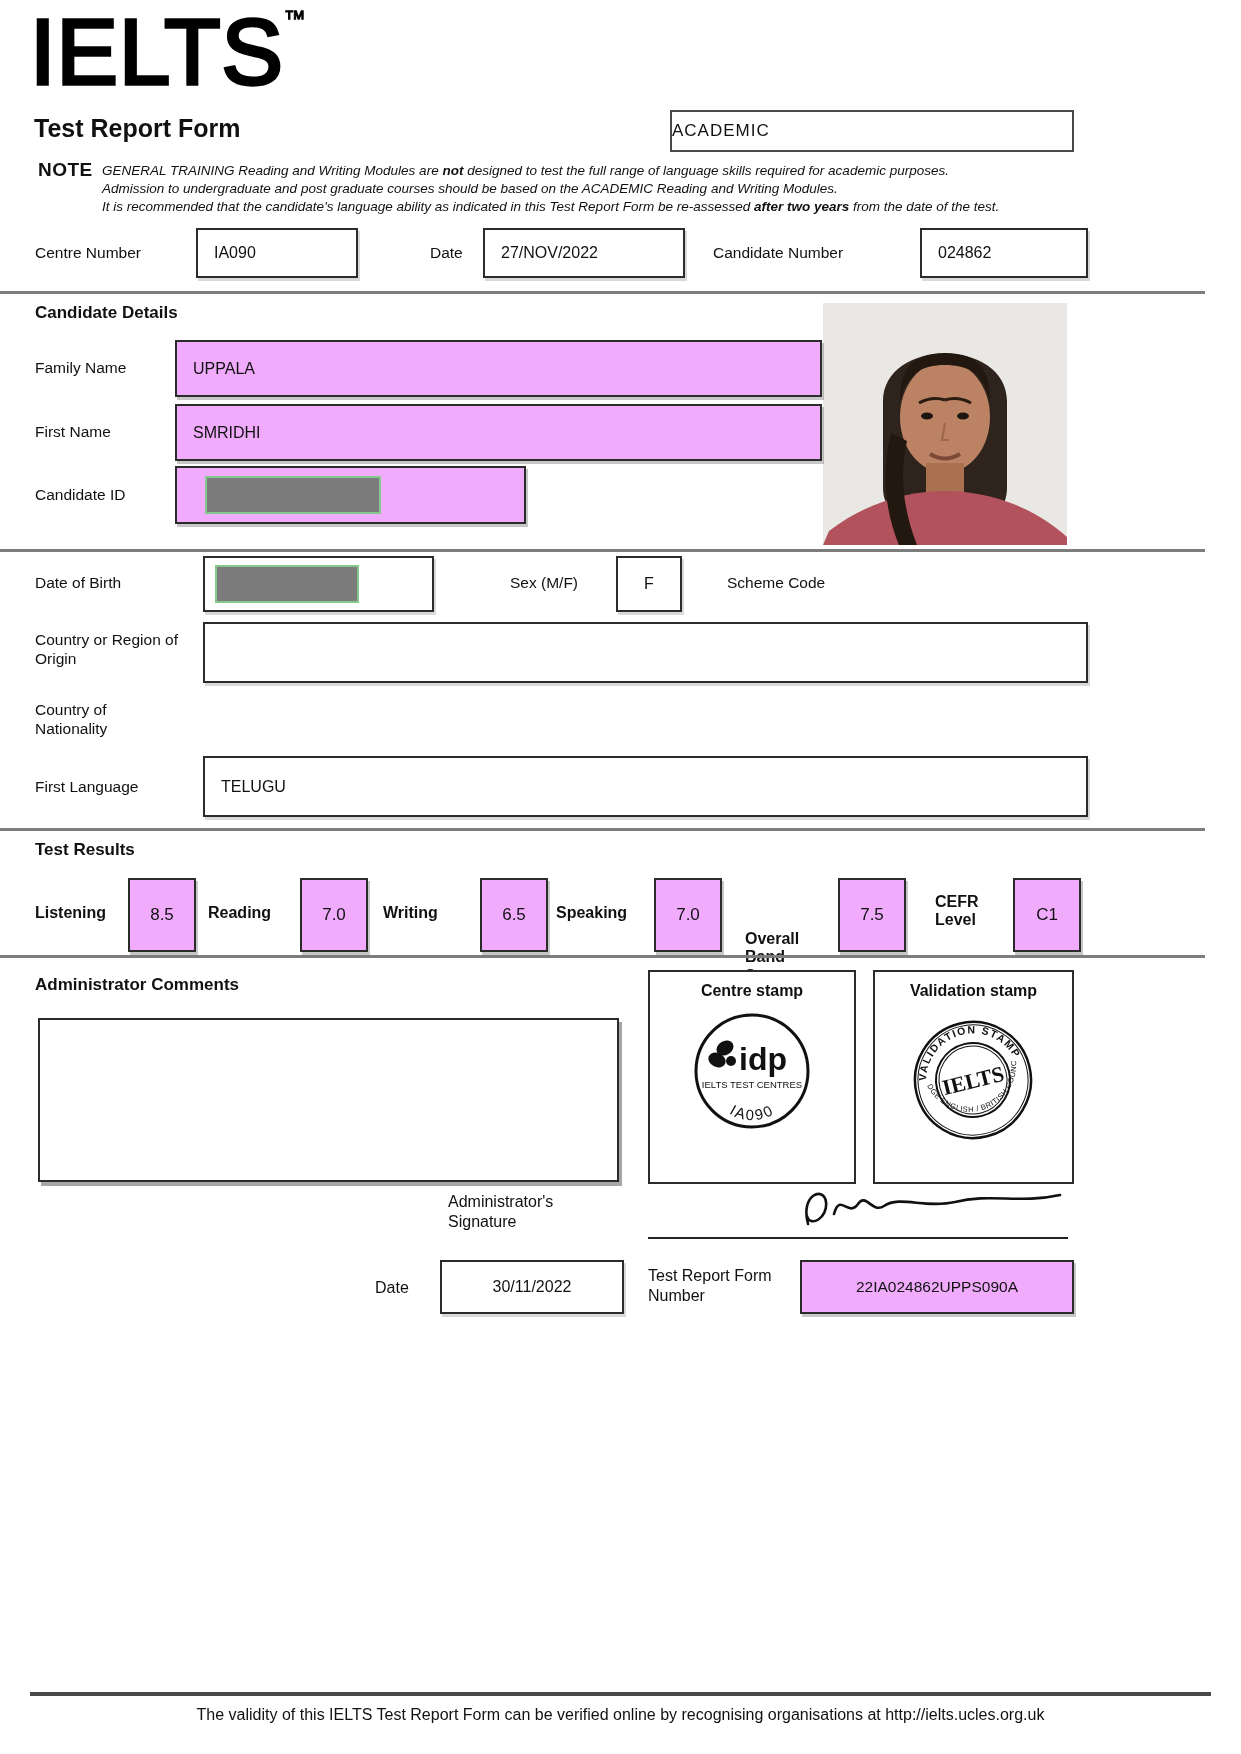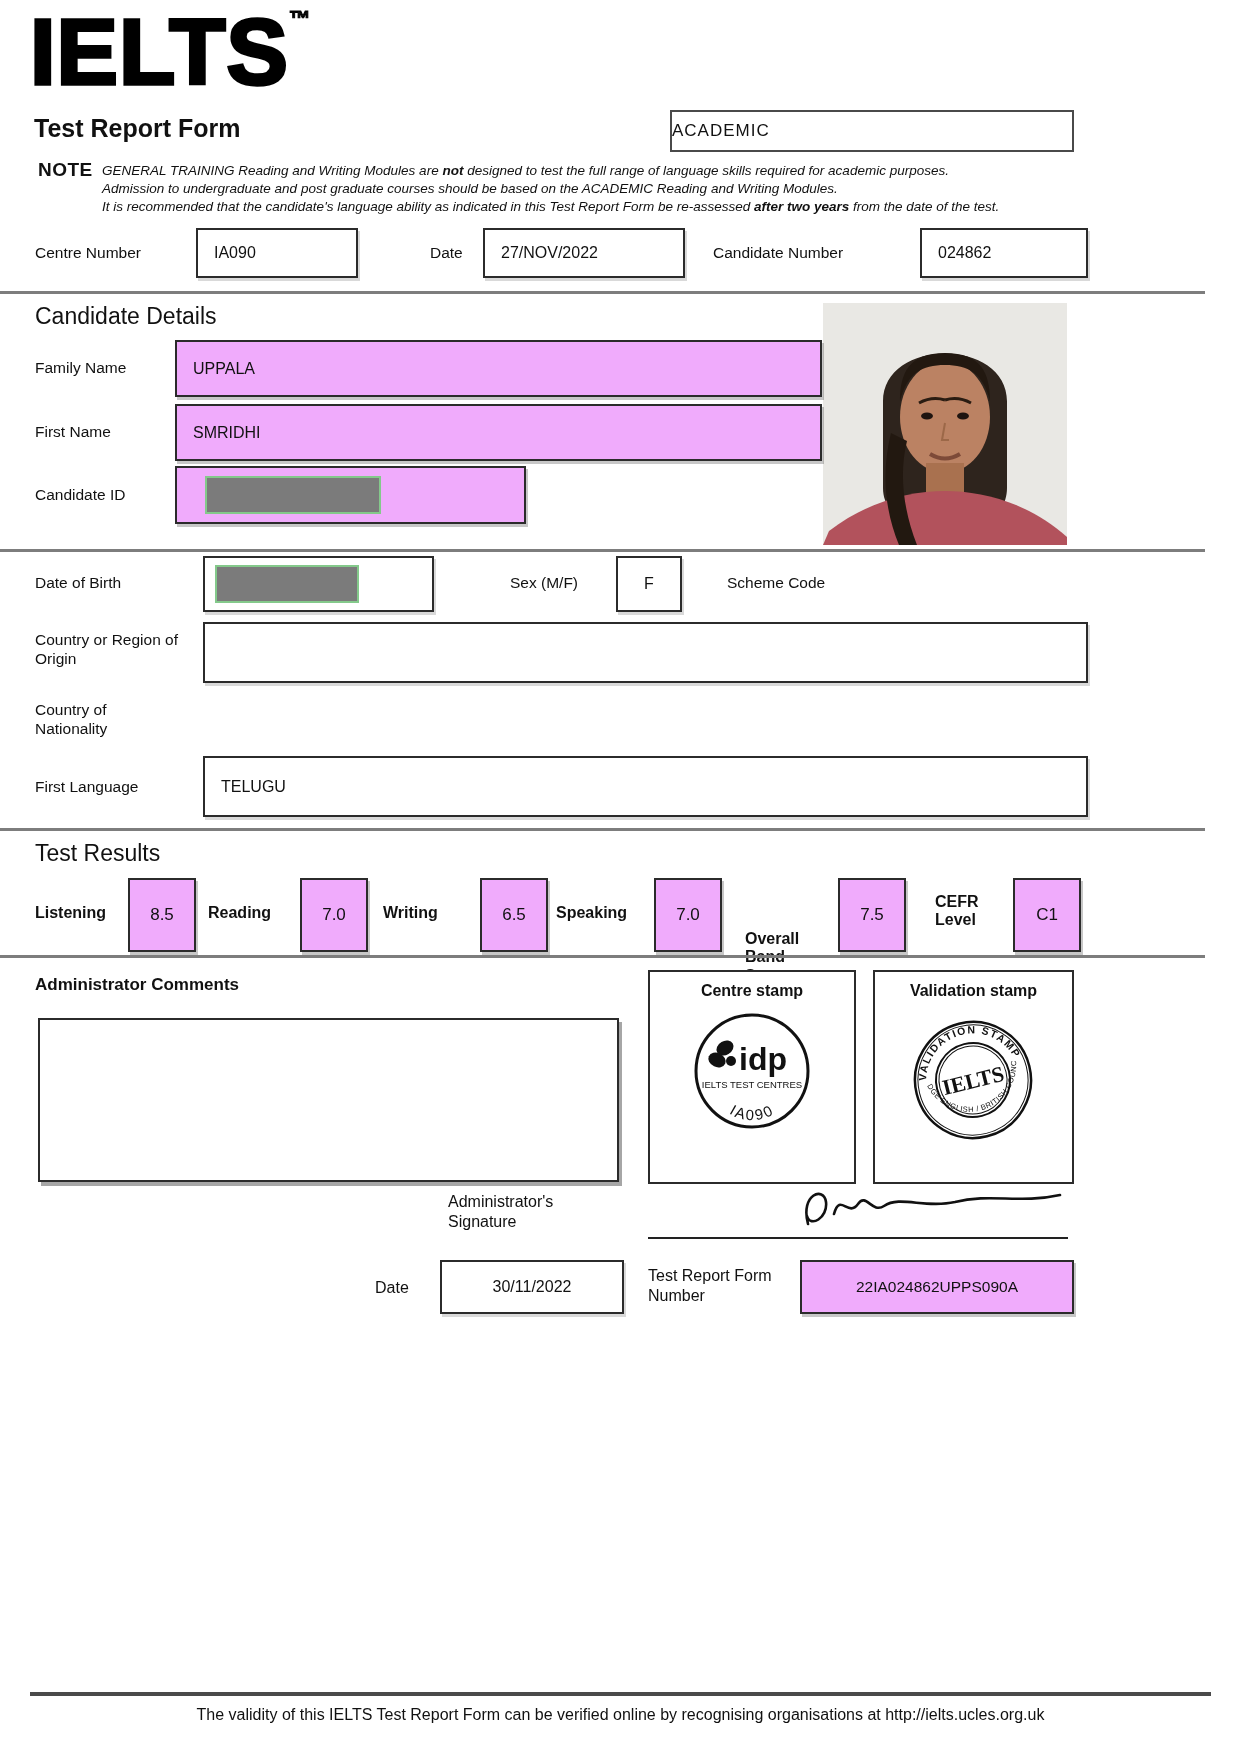--- a/index.html
+++ b/index.html
@@ -8,41 +8,41 @@
     width:1241px;height:1754px;
     background:#ffffff;
     font-family:"Liberation Sans", sans-serif;
     color:#111;
     overflow:hidden;
   }
   .abs{position:absolute;}
   
   .logo{
     left:30px;top:6px;
-    font-size:92px;font-weight:bold;letter-spacing:1px;
+    font-size:92px;font-weight:normal;letter-spacing:1px;
     -webkit-text-stroke:3.5px #000;
     color:#000;line-height:1.0;
   }
   .logo sup{font-size:22px;-webkit-text-stroke:1px #000;vertical-align:58px;letter-spacing:0;}
   .form-title{left:34px;top:114px;font-size:25px;font-weight:bold;}
   .academic-box{
     left:670px;top:110px;width:400px;height:38px;
     border:2px solid #4a4a4a;display:flex;align-items:center;
     font-size:17px;letter-spacing:1px;
   }
   .note-label{left:38px;top:159px;font-size:19px;font-weight:bold;letter-spacing:0.5px;}
   .note-text{left:102px;top:162px;width:900px;font-size:13.5px;font-style:italic;line-height:1.32;}
   
   .lbl{font-size:15.5px;line-height:1.25;}
   .box{border:2px solid #2b2b2b;background:#fff;box-shadow:2px 3px 0 rgba(0,0,0,0.15);}
   .graybox{border:2px solid #2b2b2b;background:#f0abfc;box-shadow:2px 3px 0 rgba(0,0,0,0.22);}
   .val{display:flex;align-items:center;padding-left:16px;font-size:16px;}
   .center{justify-content:center;padding-left:0;}
   .divider{left:0;width:1205px;height:3px;background:#7d7d7d;}
-  .section-title{font-size:23px;font-weight:normal;}
+  .section-title{font-size:17px;font-weight:bold;}
   .redaction{position:absolute;background:#7b7b7b;border:2px solid #84c98b;}
   
   .score-lbl{font-size:16px;font-weight:bold;line-height:1.15;}
   .score-box{width:64px;height:70px;font-size:17px;}
   
   .stamp-box{border:2px solid #2b2b2b;background:#fff;}
   .stamp-title{font-size:16px;font-weight:bold;text-align:center;margin-top:10px;}
   .footer-rule{left:30px;top:1692px;width:1181px;height:4px;background:#4a4a4a;}
   .footer-text{left:0;top:1706px;width:1241px;text-align:center;font-size:16px;}
 </style>

